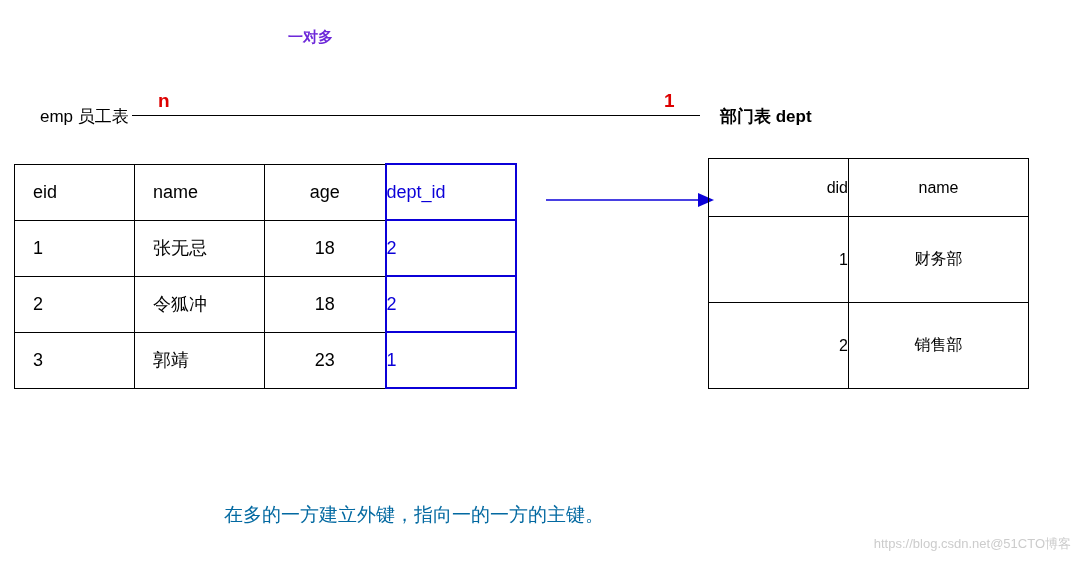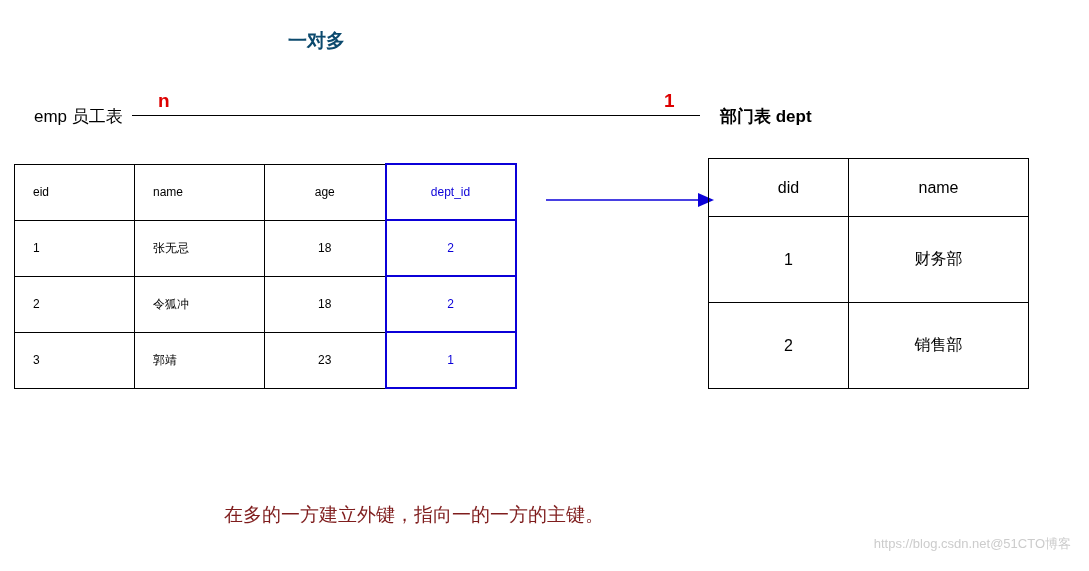--- a/index.html
+++ b/index.html
@@ -8,28 +8,28 @@
       background: #fff;
       width: 1089px;
       height: 571px;
       position: relative;
       font-size: 16px;
     }
     .title-red {
       position: absolute;
       top: 28px;
       left: 288px;
-      color: #0c4a6e;
+      color: #6d28d9;
       font-weight: bold;
-      font-size: 19px;
+      font-size: 15px;
     }
     .label-emp {
       position: absolute;
       top: 105px;
-      left: 34px;
+      left: 40px;
       color: #000;
       font-size: 17px;
     }
     .label-dept {
       position: absolute;
       top: 105px;
       left: 720px;
       color: #000;
       font-size: 17px;
       font-weight: bold;
@@ -64,66 +64,66 @@
       left: 14px;
       border-collapse: collapse;
     }
     .emp-table th, .emp-table td {
       border: 1.5px solid #000;
       height: 56px;
       vertical-align: middle;
       padding-left: 18px;
       text-align: left;
       font-weight: normal;
-      font-size: 12px;
+      font-size: 18px;
     }
     .emp-table .c1 { width: 120px; }
     .emp-table .c2 { width: 130px; }
     .emp-table .c3 { width: 121px; text-align: center; padding-left:0;}
-    .emp-table .c4 { width: 130px; text-align: center; padding-left:0;}
+    .emp-table .c4 { width: 130px; padding-left:0;}
     .fk-col {
       border: 2px solid #0b00d8 !important;
       color: #0b00d8;
       font-weight: bold;
       font-size: 19px;
     }
     .fk-header {
       color: #0b00d8;
       font-weight: bold;
     }
     .dept-table {
       position: absolute;
       top: 158px;
       left: 708px;
       border-collapse: collapse;
     }
     .dept-table th, .dept-table td {
       border: 1.5px solid #000;
       padding-left: 20px;
-      text-align: center;
+      text-align: right;
       vertical-align: middle;
       font-weight: normal;
       font-size: 16px;
     }
     .dept-table th { height: 58px; }
     .dept-table td { height: 86px; }
     .dept-table .d1 { width: 140px; }
     .dept-table .d2 { width: 180px; text-align:center; padding-left:0;}
     .arrow-svg {
       position: absolute;
       top: 188px;
       left: 546px;
       width: 168px;
       height: 24px;
     }
     .bottom-note {
       position: absolute;
       top: 502px;
       left: 224px;
-      color: #7f1d1d;
+      color: #0369a1;
       font-size: 19px;
     }
     .watermark {
       position: absolute;
       bottom: 18px;
       right: 18px;
       color: #ccc;
       font-size: 13px;
     }
   </style>

